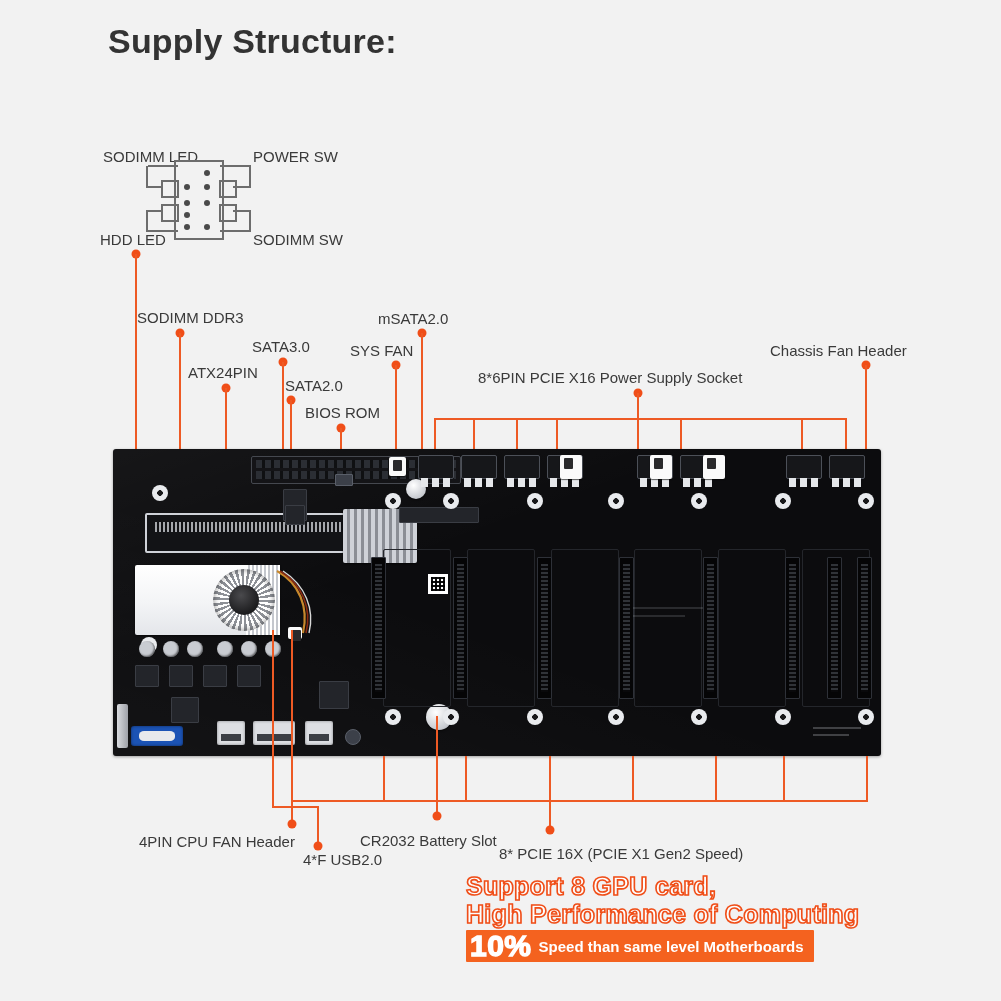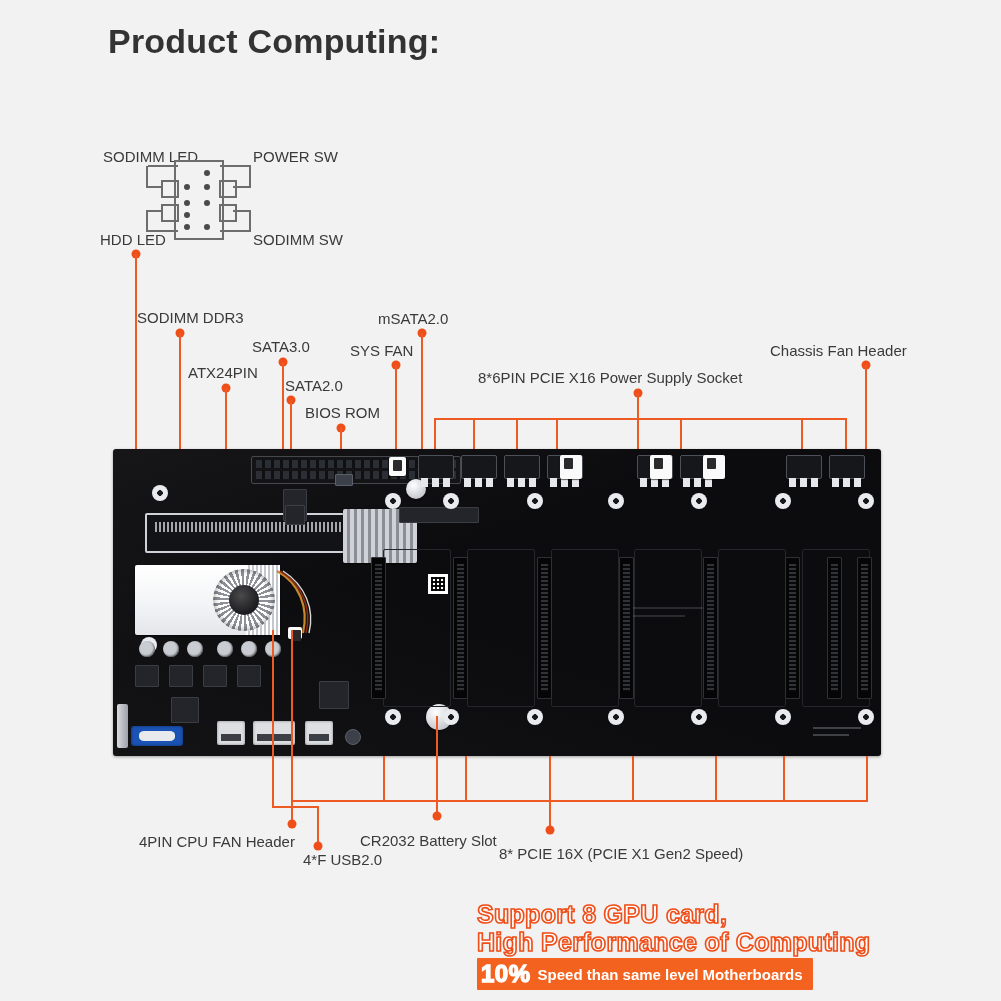--- a/index.html
+++ b/index.html
@@ -131,45 +131,45 @@
 
   
   .qr{position:absolute;left:315px;top:125px;width:20px;height:20px;background:#fff;}
   .qr:after{content:"";position:absolute;inset:3px;
        background:
         repeating-linear-gradient(90deg,#111 0 2px,#fff 2px 4px),
         repeating-linear-gradient(180deg,#111 0 2px,#fff 2px 4px);
        background-blend-mode:multiply;}
 
   
-  .promo{position:absolute;left:477px;top:872px;width:420px;margin-top:28px;}
+  .promo{position:absolute;left:466px;top:872px;width:420px;}
   .promo-line{
     font-weight:bold;font-size:25px;line-height:28px;
     color:#fdfdfd;letter-spacing:.3px;
     -webkit-text-stroke:1.6px #f04e18;
     text-shadow:0 0 1px #f04e18;
     white-space:nowrap;
   }
   .promo-bar{
     margin-top:2px;display:inline-flex;align-items:center;
     background:#f4621f;padding:1px 10px 1px 4px;border-radius:1px;
   }
   .promo-pct{
-    font-weight:bold;font-size:24px;color:#ffffff;
+    font-weight:bold;font-size:30px;color:#ffffff;
     -webkit-text-stroke:1.4px #ffffff;letter-spacing:.5px;
     padding-right:7px;line-height:30px;
   }
   .promo-sub{font-weight:bold;font-size:15px;color:#ffffff;white-space:nowrap;}
 </style>
 </head>
 <body>
 
 <div id="stage">
 
-  <div class="page-title">Product Computing:</div>
+  <div class="page-title">Supply Structure:</div>
 
   <div class="lbl" style="left:103px;top:148px;">SODIMM LED</div>
   <div class="lbl" style="left:253px;top:148px;">POWER SW</div>
   <div class="lbl" style="left:100px;top:231px;">HDD  LED</div>
   <div class="lbl" style="left:253px;top:231px;">SODIMM SW</div>
 
   <div class="fp-wrap">
 
     <div class="fp-box fp-outer"></div>
 

